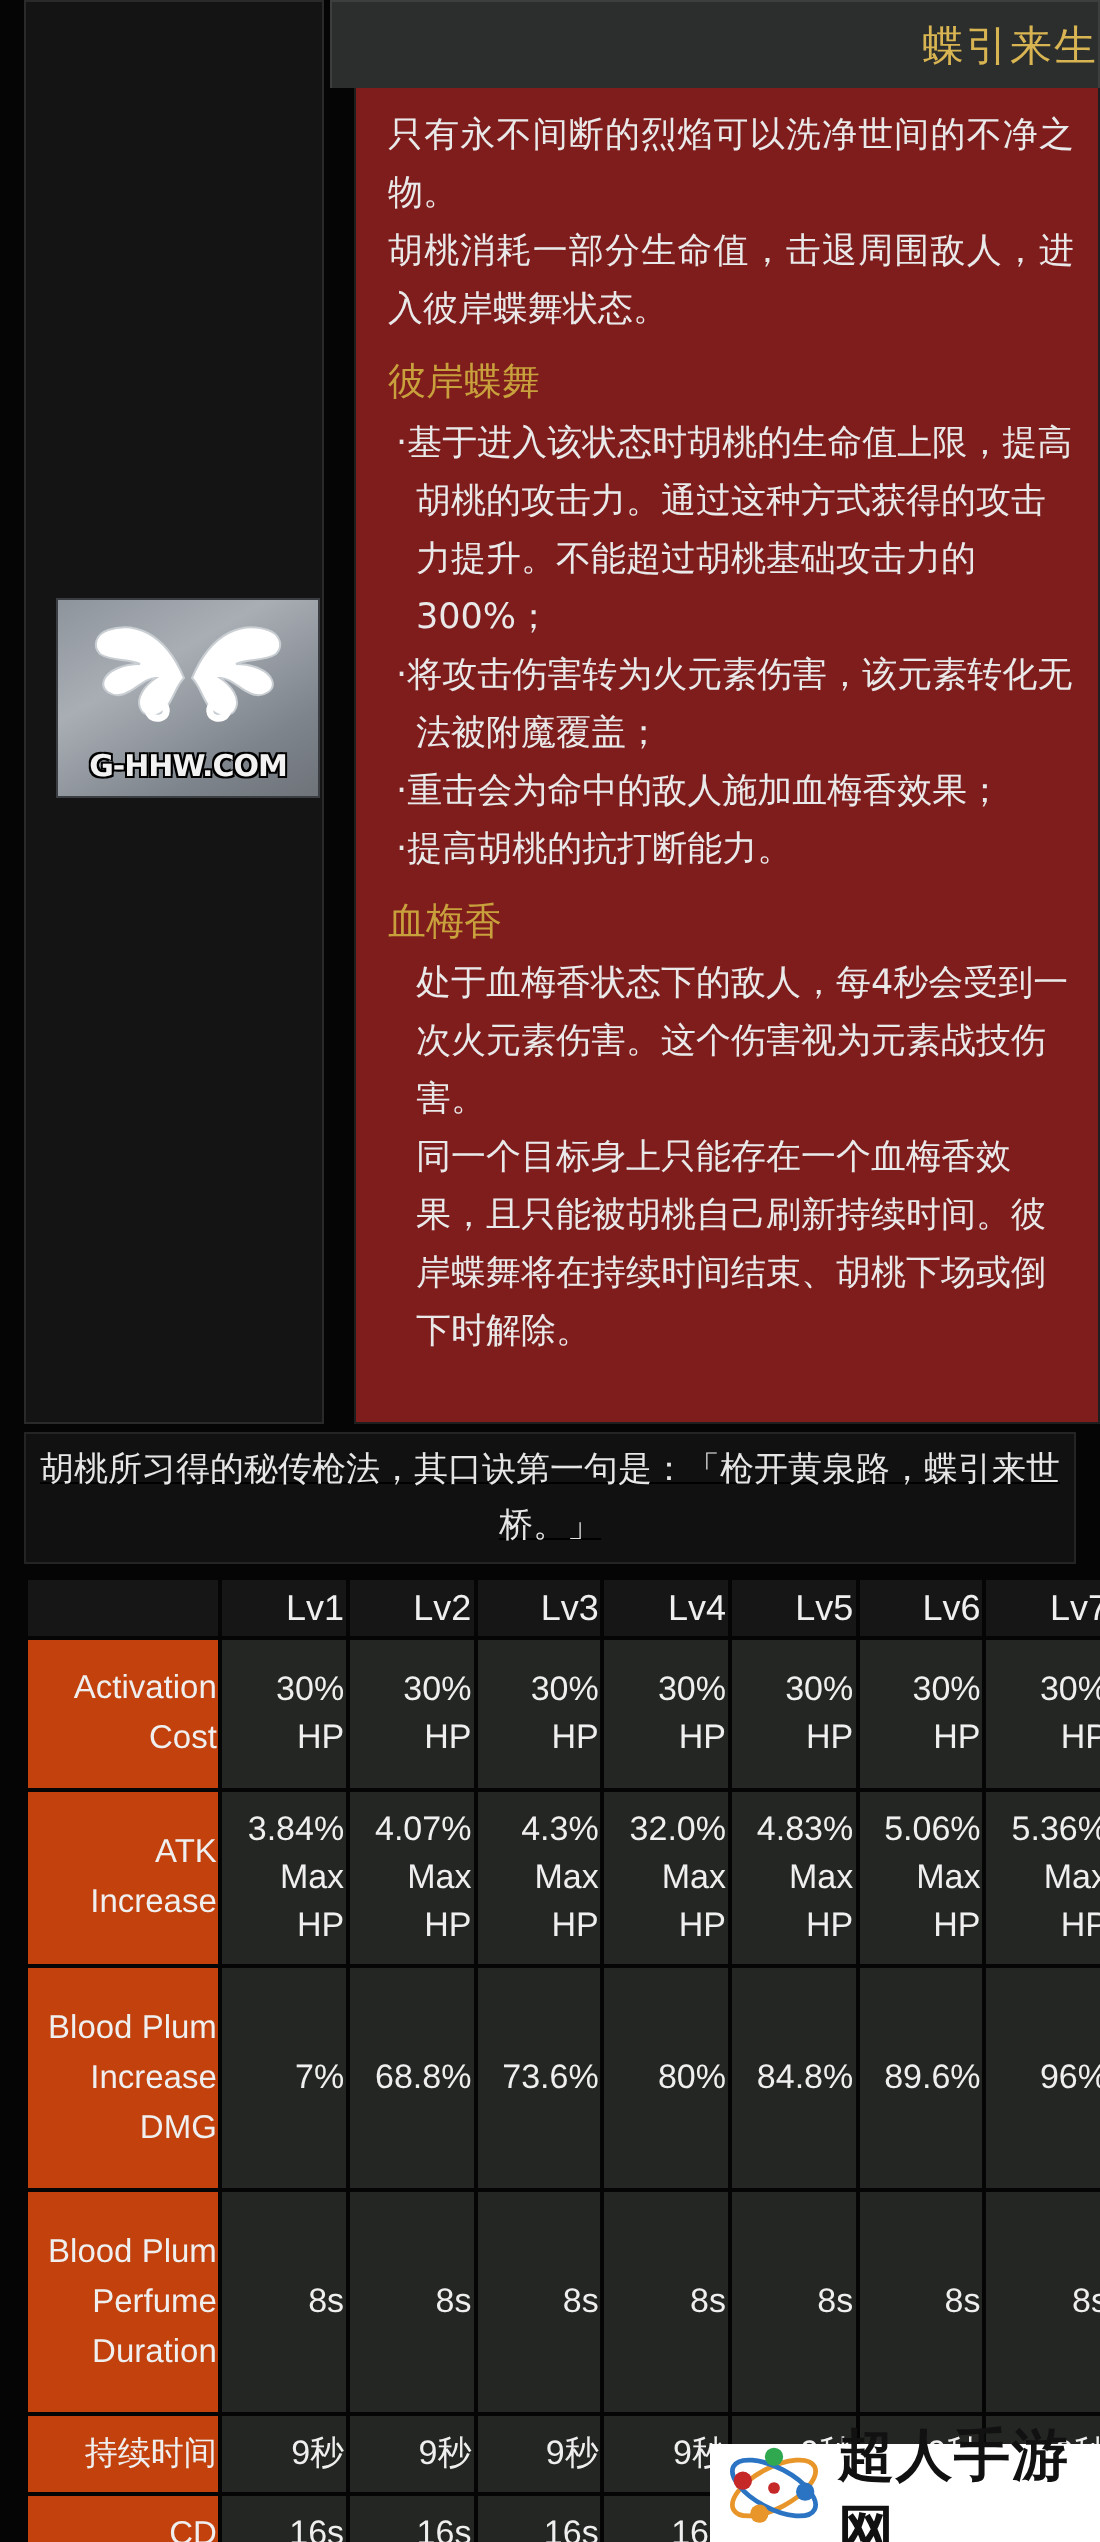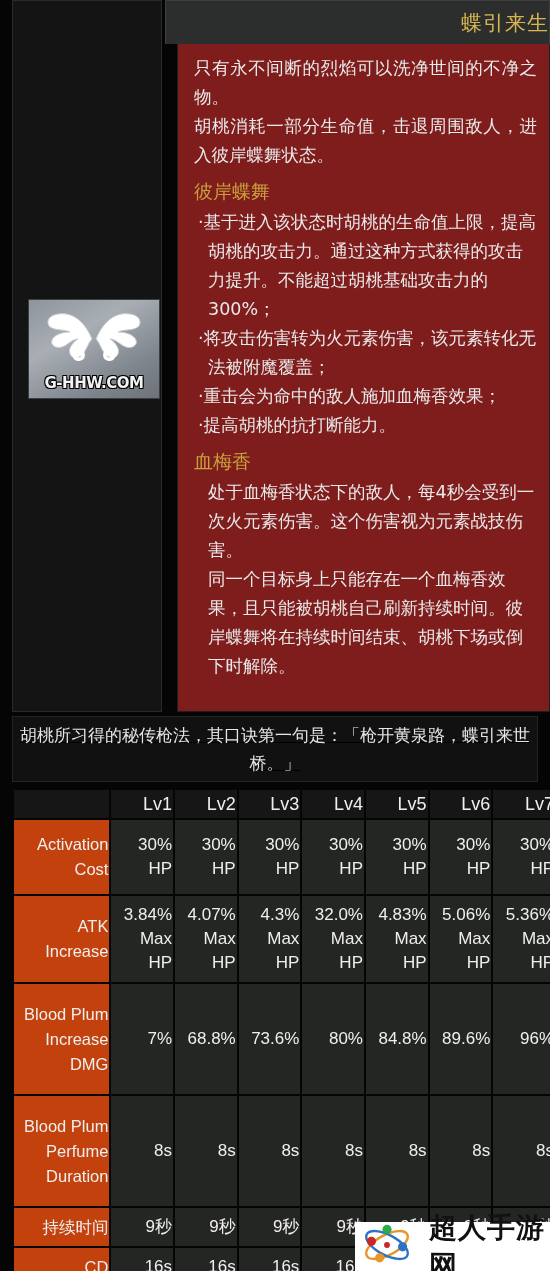--- a/index.html
+++ b/index.html
@@ -169,21 +169,21 @@
   .lvcell { width: 63px; }
 
   
   .site-wm {
     position: absolute;
     left: 355px; top: 1222px;
     width: 195px; height: 49px;
     background: #ffffff;
     display: flex;
     align-items: center;
-    gap: 16px;
+    gap: 6px;
     padding-left: 6px;
   }
   .site-wm .wm-label {
     color: #111;
     font-size: 28px;
     font-weight: bold;
     letter-spacing: 1px;
     font-family: "DejaVu Sans", sans-serif;
   }
 </style>

